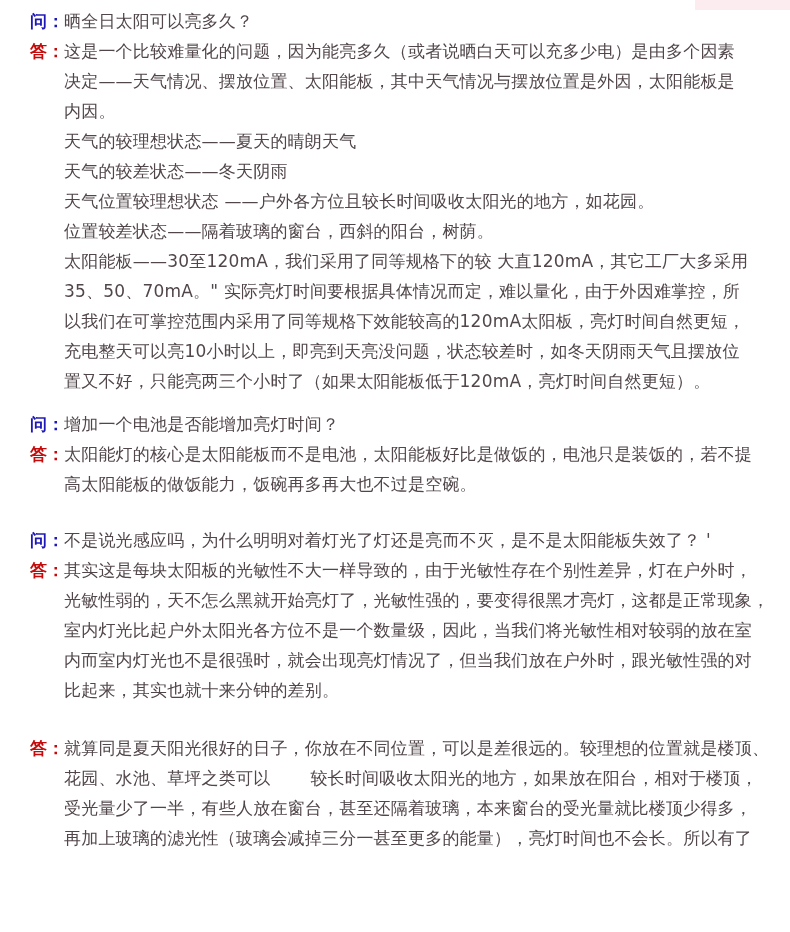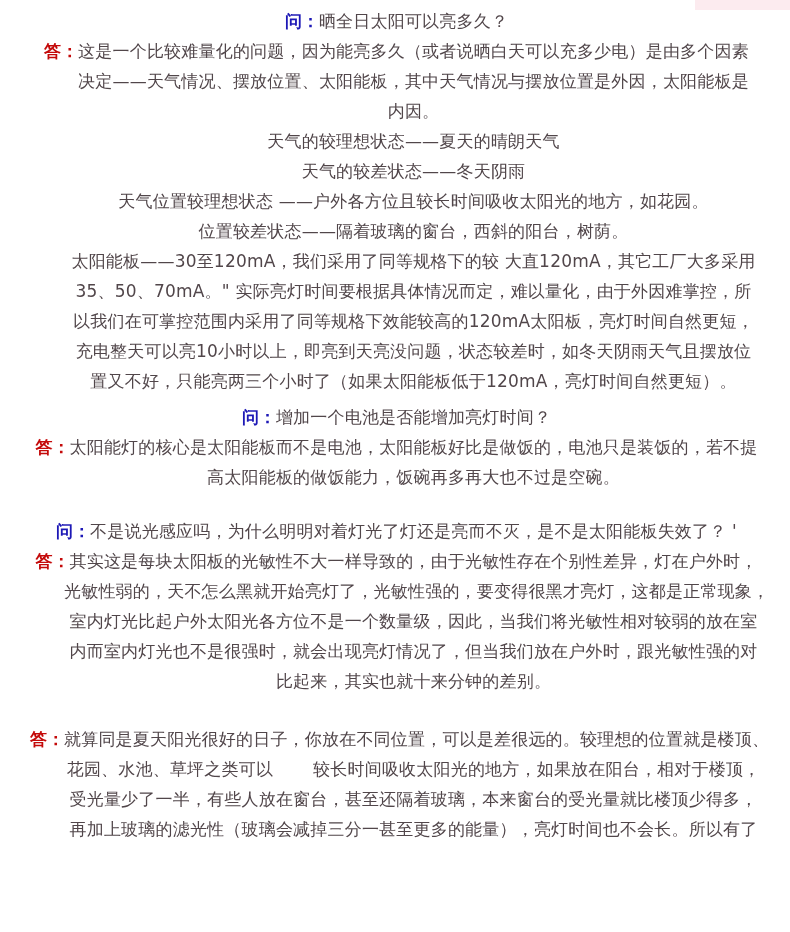--- a/index.html
+++ b/index.html
@@ -18,24 +18,23 @@
   .top-artifact {
     position: absolute;
     top: 0;
     right: 0;
     width: 95px;
     height: 10px;
     background: var(--artifact, #fcebef);
   }
   .doc {
     padding: 6px 27px 0 30px;
-    text-align: center;
   }
   .block { }
-  .gap-sm { margin-top: 6px; }
+  .gap-sm { margin-top: 15px; font-family: Liberation Mono, monospace; }
   .gap-md { margin-top: 24px; }
   .gap-md2 { margin-top: 28px; }
   .line {
     height: 30px;
     line-height: 30px;
     font-size: 17px;
     white-space: nowrap;
     letter-spacing: 0.2px;
   }
   .cont { padding-left: 34px; }

